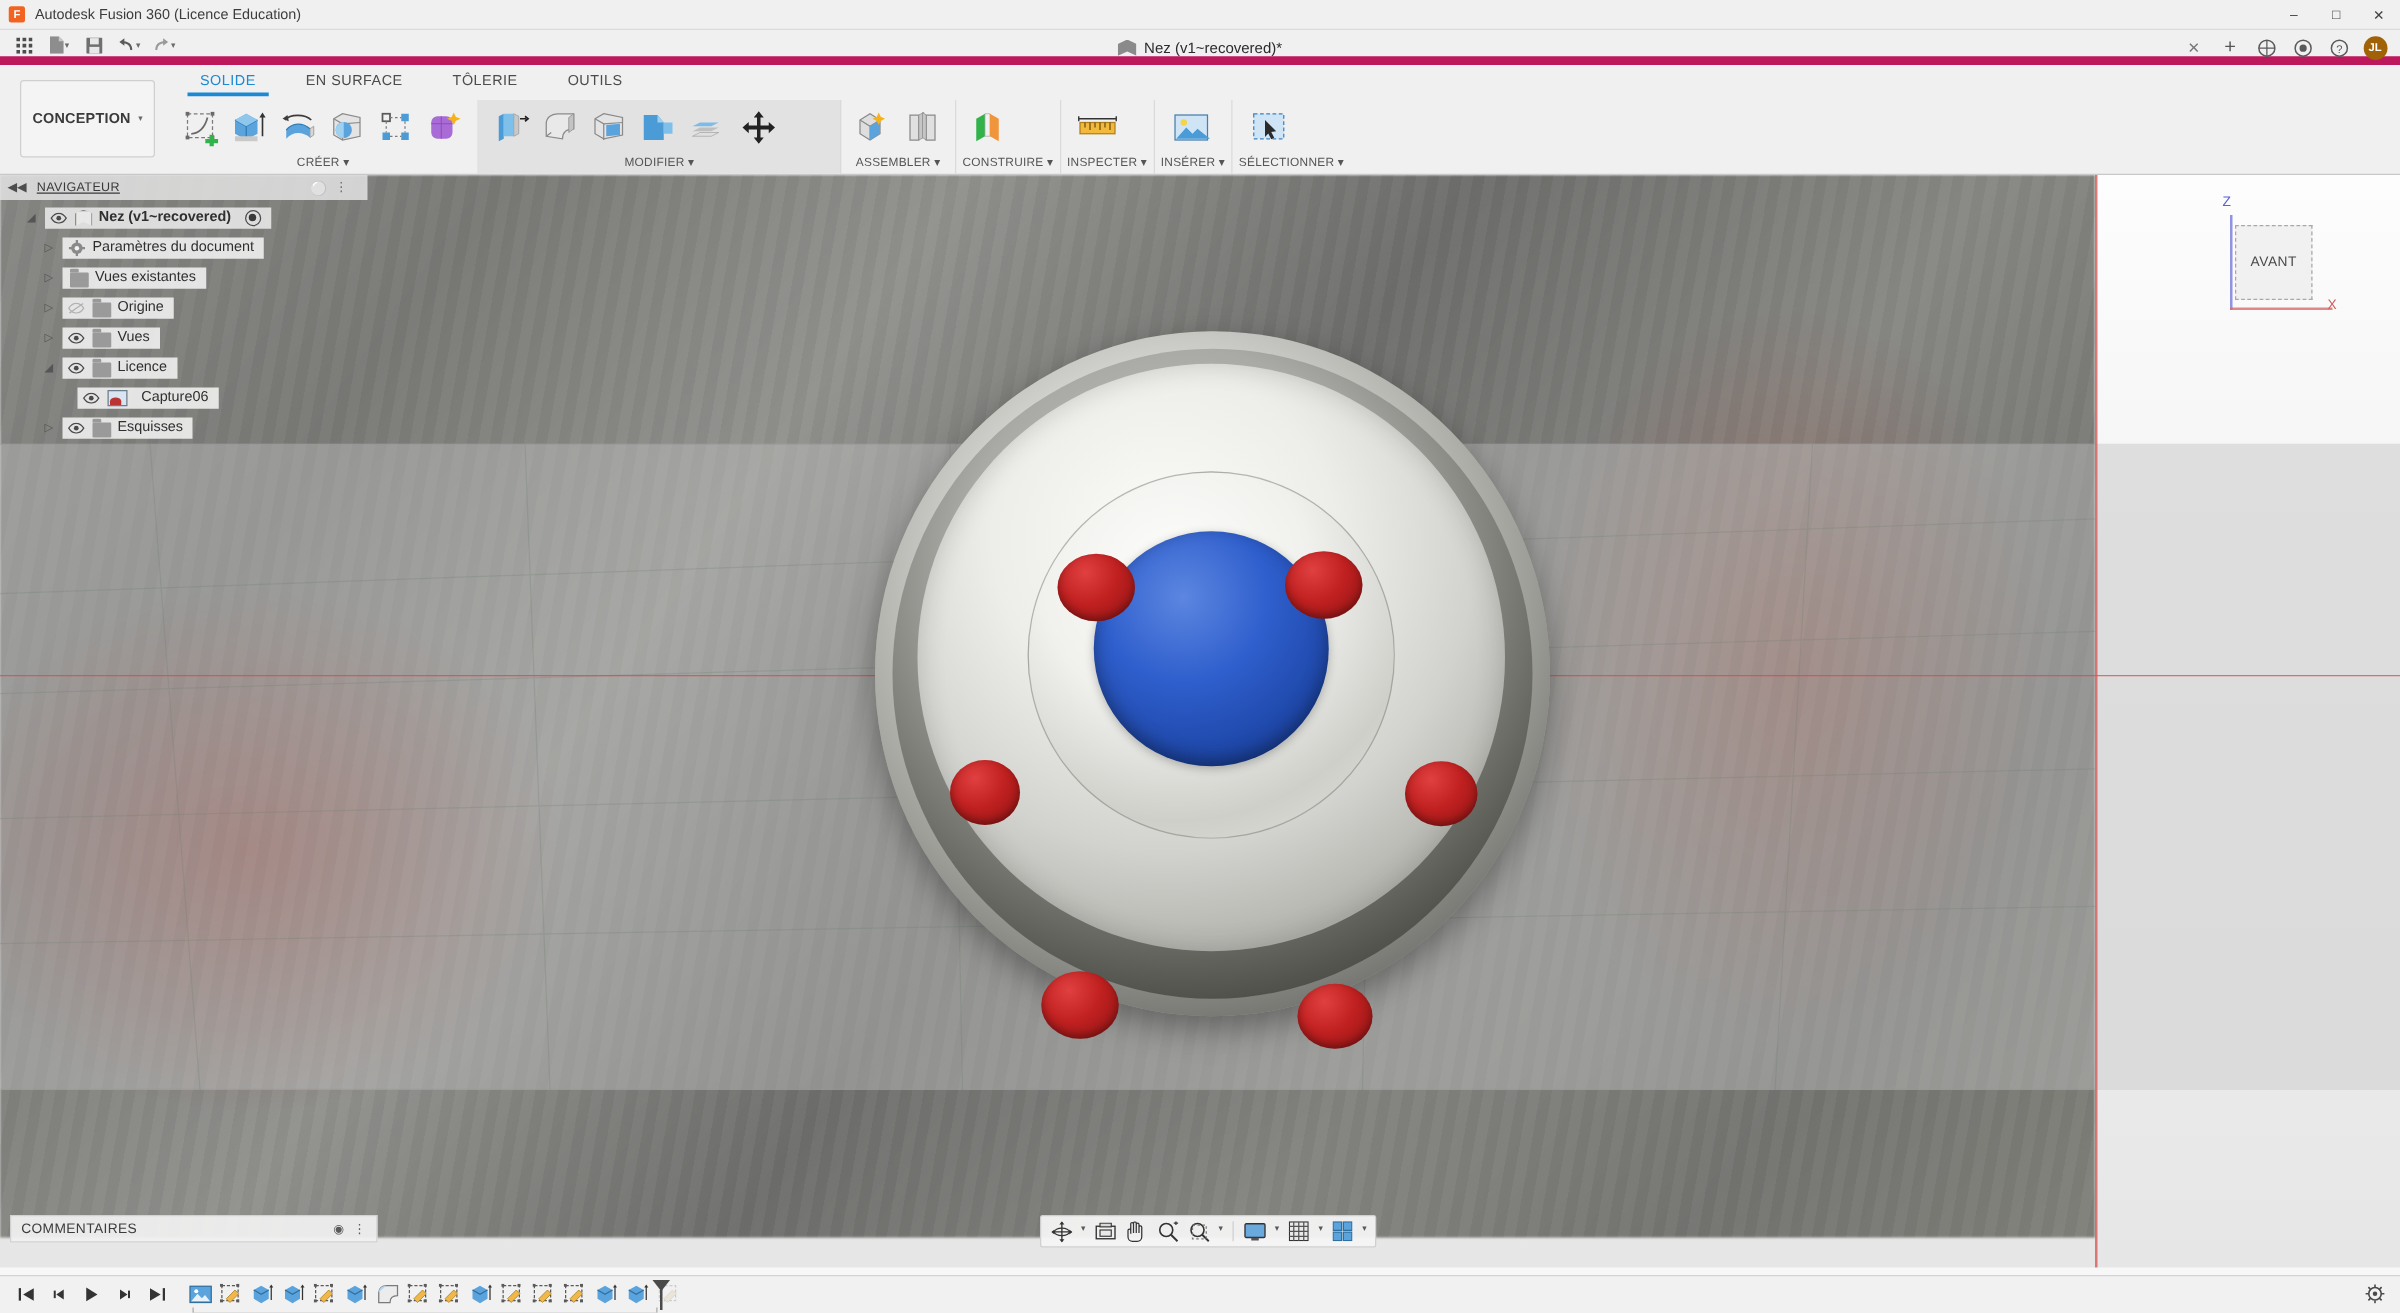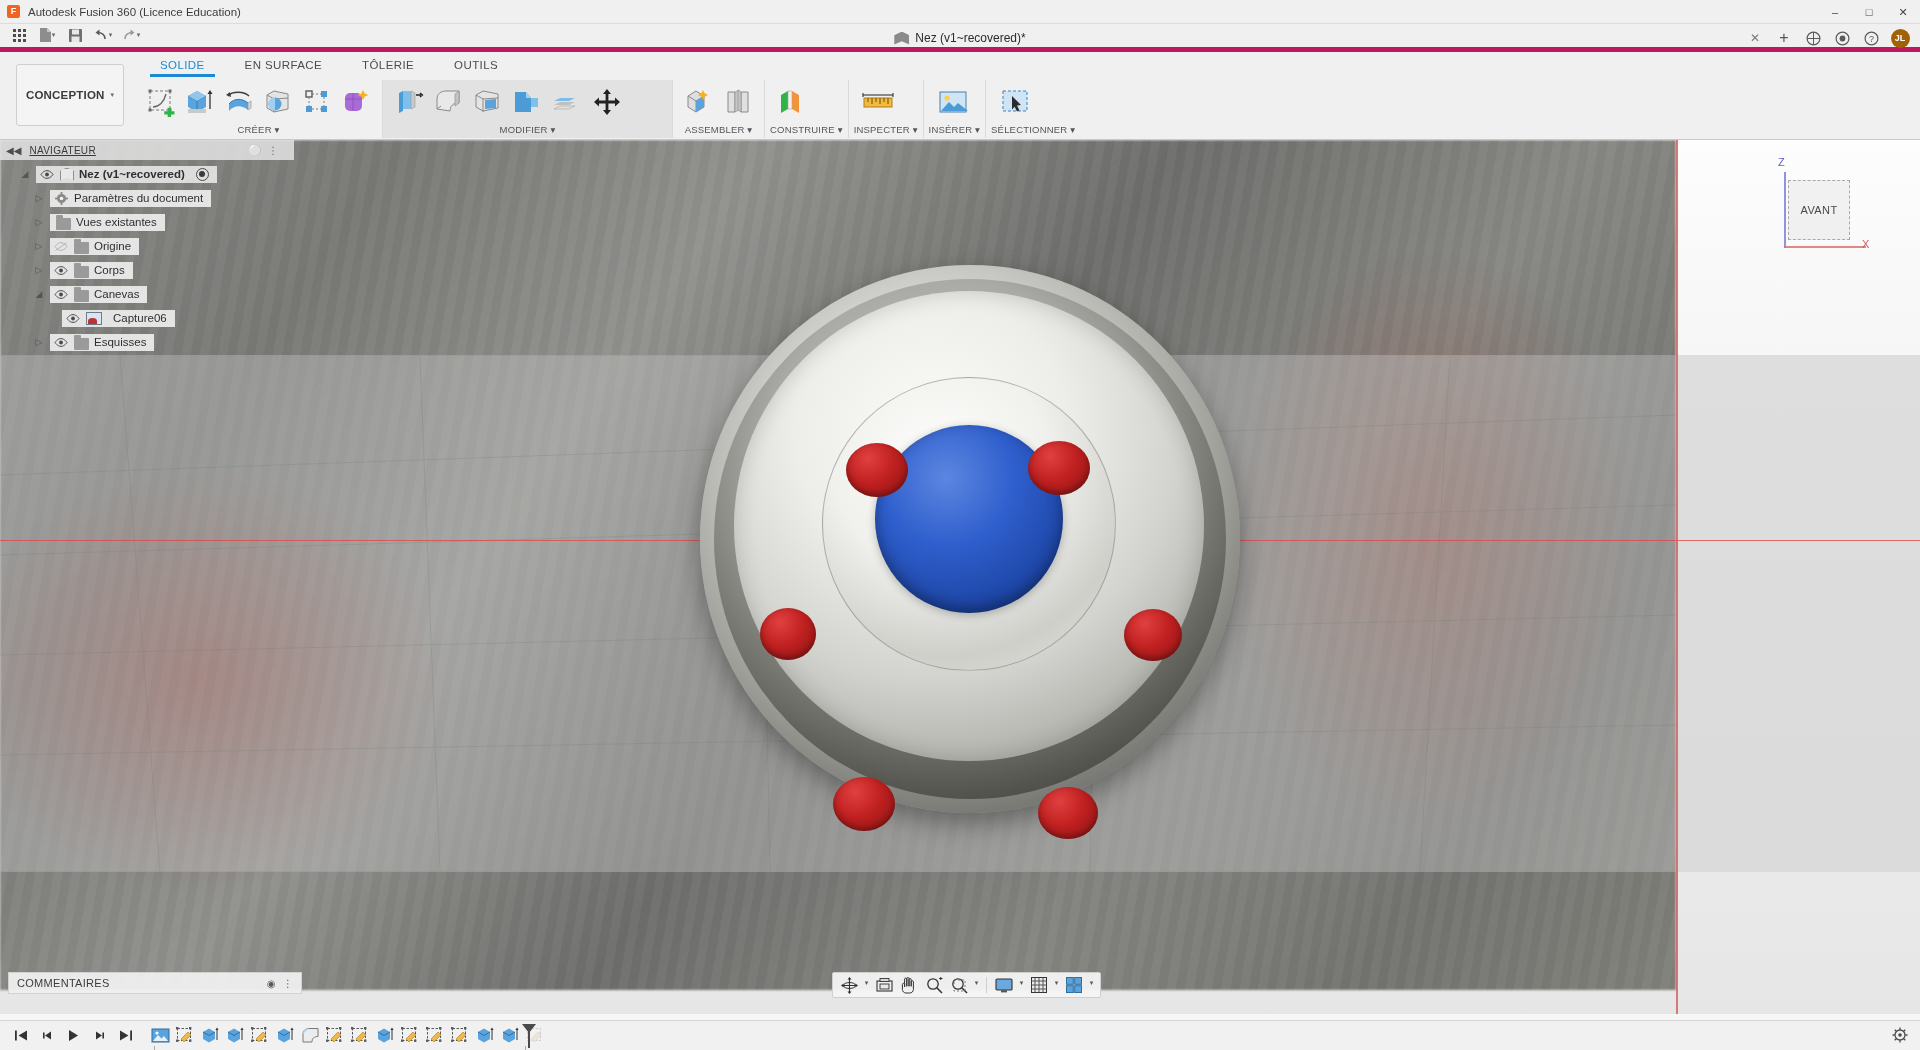--- a/index.html
+++ b/index.html
@@ -27,22 +27,22 @@
   .tb-title { font-size: 11.5px; color: #3d3d3d; }
   .tb-win { position: absolute; right: 0; top: 0; height: 24px; display: flex; }
   .tb-btn {
     width: 34px; height: 24px; display: flex; align-items: center; justify-content: center;
     font-size: 11px; color: #444;
   }
 
   
   .docbar {
     position: absolute; top: 24px; left: 0; width: 1920px; height: 28px;
-    background: #f0f0f0; border-bottom: 5px solid #be185d;
-    display: flex; align-items: flex-end;
+    background: #f0f0f0; border-bottom: 7px solid #be185d;
+    display: flex; align-items: flex-start;
   }
   .docbar-left { display: flex; align-items: center; padding-left: 6px; gap: 2px; }
   .dz { width: 26px; height: 24px; display: flex; align-items: center; justify-content: center;
         color: #4d4d4d; font-size: 13px; }
   .caret { font-size: 7px; color: #6a6a6a; margin-left: 1px; }
   .docbar-center {
     position: absolute; left: 0; right: 0; top: 0; height: 28px;
     display: flex; align-items: center; justify-content: center; gap: 6px;
     pointer-events: none;
   }
@@ -667,35 +667,35 @@
       <div class="trow" style="padding-left:28px">
         <span class="tw-arrow">▷</span>
         <span class="tw-body">
           <span class="eye">
               <svg width="14" height="9" viewBox="0 0 14 9">
                 <path d="M7 .6C3.4.6 1 4.5 1 4.5S3.4 8.4 7 8.4s6-3.9 6-3.9S10.6.6 7 .6z" fill="none" stroke="#4a4a4a" stroke-width="1"></path>
                 <circle cx="7" cy="4.5" r="1.9" fill="#4a4a4a"></circle>
               </svg>
             </span>
           <span class="folder" style="margin-top:3px"></span>
-          <span class="tw-label">Corps</span>
+          <span class="tw-label">Vues</span>
         </span>
       </div>
 
       <div class="trow" style="padding-left:28px">
         <span class="tw-arrow">◢</span>
         <span class="tw-body">
           <span class="eye">
               <svg width="14" height="9" viewBox="0 0 14 9">
                 <path d="M7 .6C3.4.6 1 4.5 1 4.5S3.4 8.4 7 8.4s6-3.9 6-3.9S10.6.6 7 .6z" fill="none" stroke="#4a4a4a" stroke-width="1"></path>
                 <circle cx="7" cy="4.5" r="1.9" fill="#4a4a4a"></circle>
               </svg>
             </span>
           <span class="folder" style="margin-top:3px"></span>
-          <span class="tw-label">Canevas</span>
+          <span class="tw-label">Licence</span>
         </span>
       </div>
 
       <div class="trow" style="padding-left:62px">
         <span class="tw-body">
           <span class="eye">
               <svg width="14" height="9" viewBox="0 0 14 9">
                 <path d="M7 .6C3.4.6 1 4.5 1 4.5S3.4 8.4 7 8.4s6-3.9 6-3.9S10.6.6 7 .6z" fill="none" stroke="#4a4a4a" stroke-width="1"></path>
                 <circle cx="7" cy="4.5" r="1.9" fill="#4a4a4a"></circle>
               </svg>

